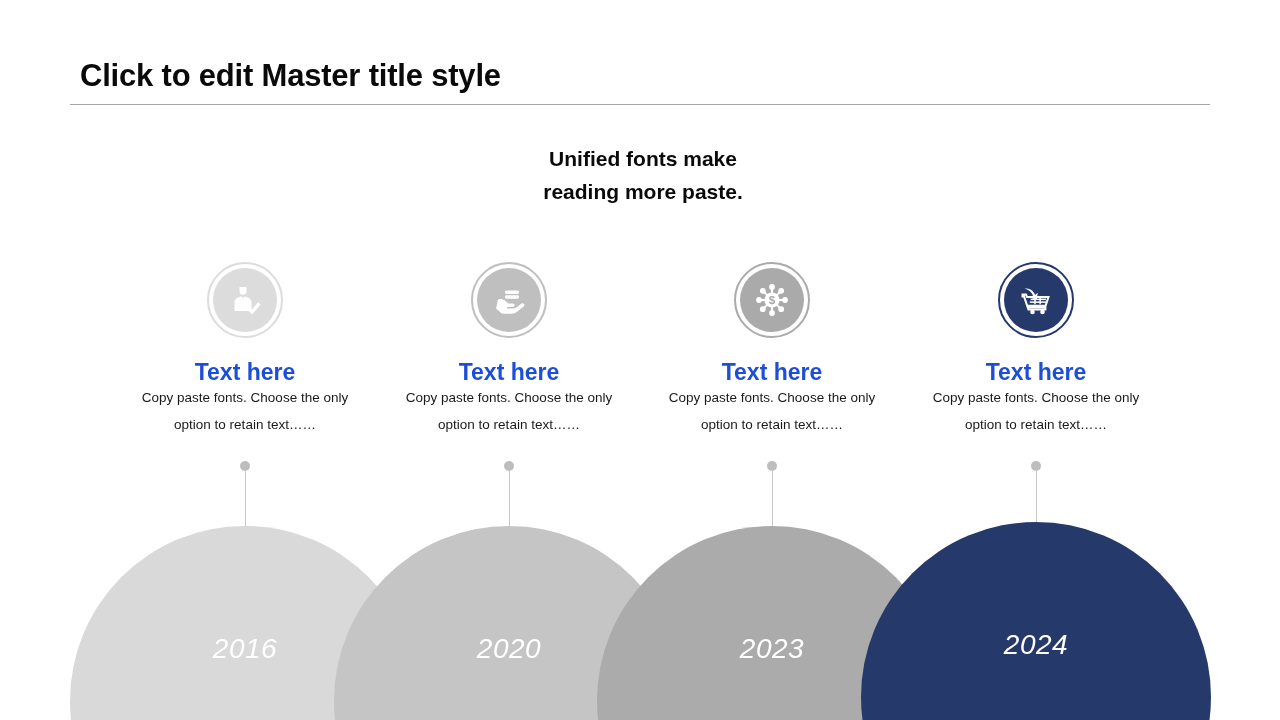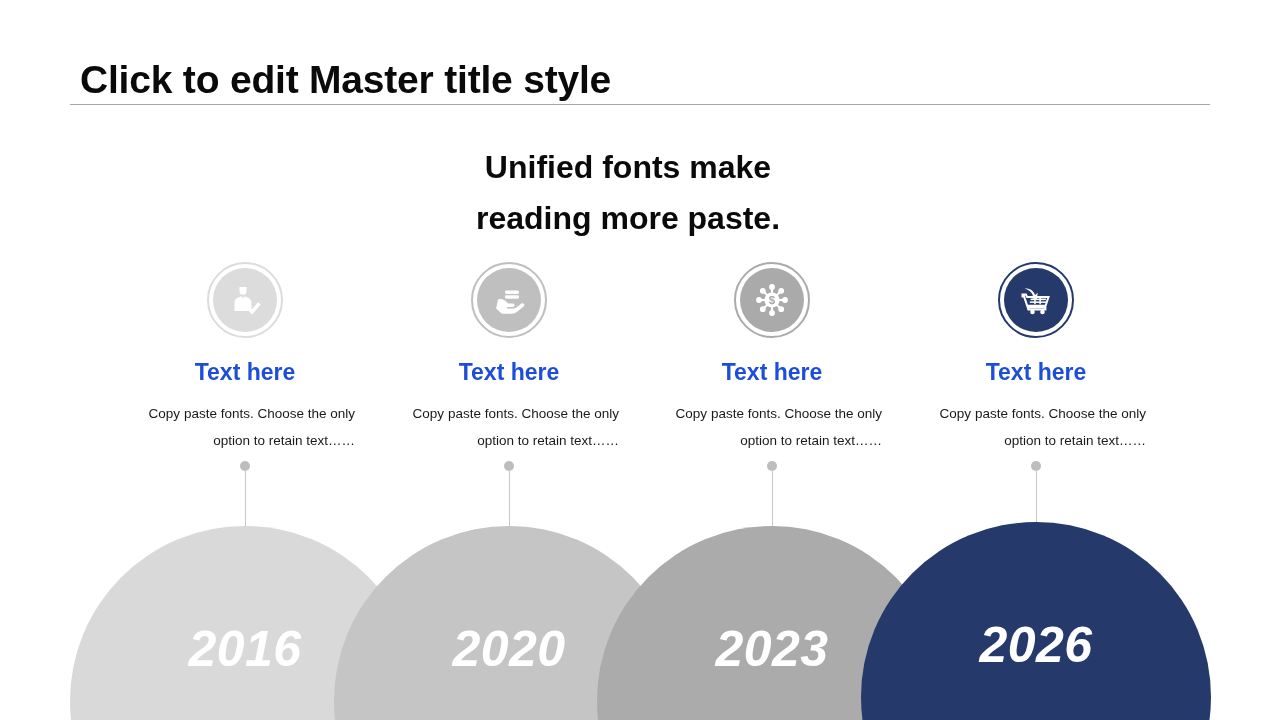--- a/index.html
+++ b/index.html
@@ -17,43 +17,43 @@
     height: 720px;
     background: #ffffff;
     overflow: hidden;
   }
 
   
   .master-title {
     position: absolute;
     left: 80px;
     top: 58px;
-    font-size: 39px;
+    font-size: 31px;
     font-weight: bold;
     color: #0a0a0a;
     letter-spacing: -0.2px;
     white-space: nowrap;
   }
   .title-rule {
     position: absolute;
     left: 70px;
     top: 104px;
     width: 1140px;
     height: 1px;
     background: #a6a6a6;
   }
 
   
   .subtitle {
     position: absolute;
-    left: 423px;
+    left: 438px;
     top: 142px;
     width: 410px;
     text-align: center;
-    font-size: 32px;
+    font-size: 21px;
     font-weight: bold;
     line-height: 1.58;
     color: #0a0a0a;
   }
 
   
   .col {
     position: absolute;
     top: 262px;
     width: 264px;
@@ -102,26 +102,24 @@
   .icon-glyph svg { display: block; width: 40px; height: 40px; }
 
   .col-heading {
     margin-top: 22px;
     font-size: 23px;
     font-weight: bold;
     color: #1d4ed8;
     line-height: 1.1;
   }
   .col-body {
-    margin-top: 16px;
     font-size: 13.5px;
     line-height: 1.95;
     color: #1a1a1a;
     padding: 0 22px;
-    text-align: right;
   }
 
   
   .connector {
     position: absolute;
     width: 10px;
   }
   .connector .dot {
     position: absolute;
     left: 0; top: 0;
@@ -142,22 +140,22 @@
   .year-circle {
     position: absolute;
     width: 350px;
     height: 350px;
     border-radius: 50%;
     display: flex;
     align-items: center;
     justify-content: center;
   }
   .year-label {
-    font-size: 50px;
-    font-weight: bold;
+    font-size: 28px;
+    font-weight: normal;
     font-style: italic;
     color: #ffffff;
     letter-spacing: 0.5px;
     transform: translateY(-52px);
   }
 </style>
 </head>
 <body>
 
 <div id="slide">
@@ -277,16 +275,16 @@
   <div class="year-circle" style="left:70px;  top:526px; background:#D9D9D9; z-index:1;">
     <span class="year-label">2016</span>
   </div>
   <div class="year-circle" style="left:334px; top:526px; background:#C5C5C5; z-index:2;">
     <span class="year-label">2020</span>
   </div>
   <div class="year-circle" style="left:597px; top:526px; background:#ABABAB; z-index:3;">
     <span class="year-label">2023</span>
   </div>
   <div class="year-circle" style="left:861px; top:522px; background:#25396B; z-index:4;">
-    <span class="year-label">2026</span>
+    <span class="year-label">2024</span>
   </div>
 
 </div>
 
 </body></html>

